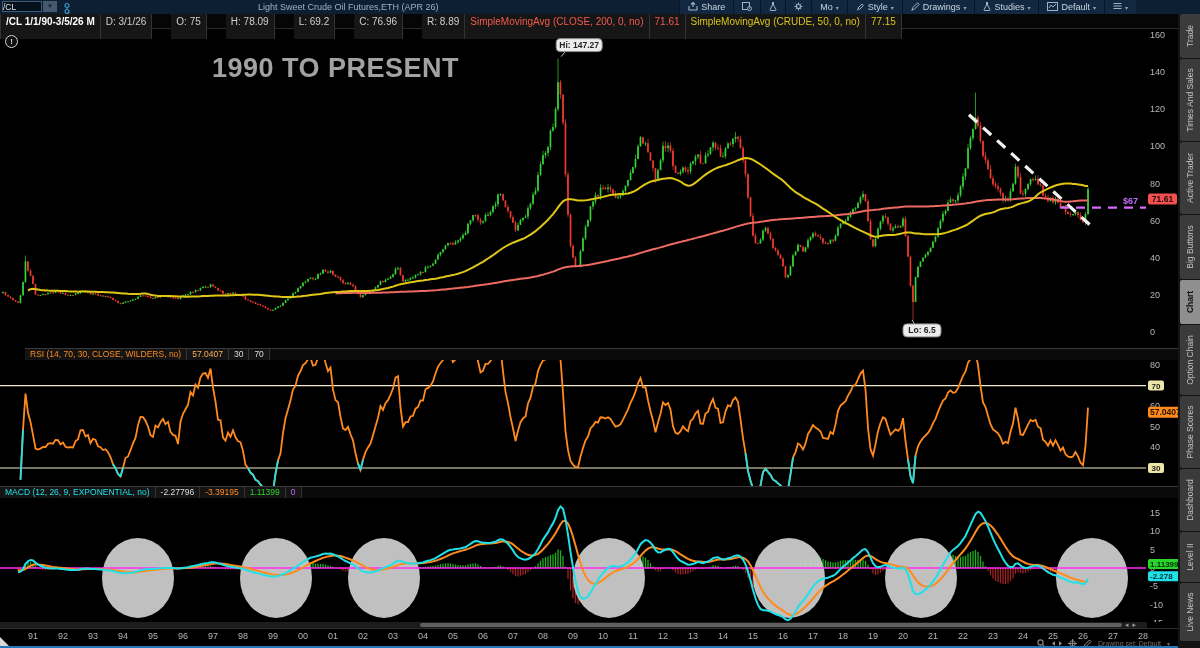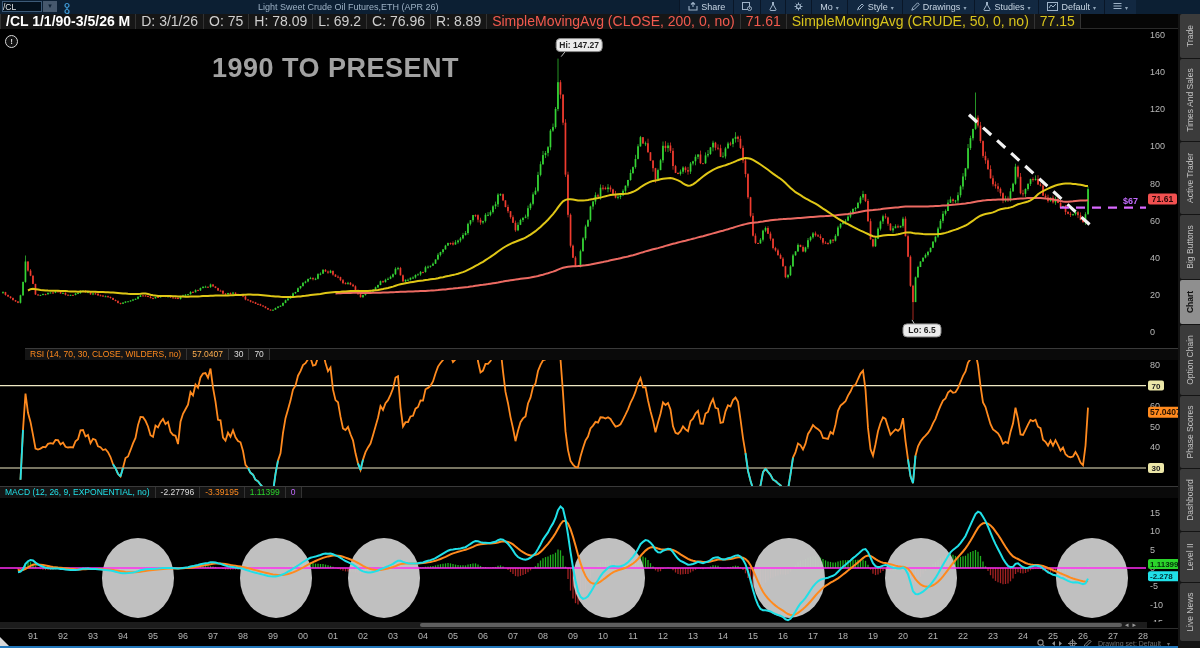--- a/index.html
+++ b/index.html
@@ -16,21 +16,21 @@
   .price{position:absolute;left:733px;top:0px;color:#2fe37c;font-size:11.5px;font-weight:bold;line-height:14px;}
   .chg{position:absolute;left:775px;top:1px;color:#27c96c;font-size:6.5px;line-height:6.5px;text-align:right;}
   .ba{position:absolute;left:808px;top:1px;color:#27c96c;font-size:6.5px;line-height:6.5px;}
   .tools{position:absolute;right:64px;top:0;height:14px;display:flex;}
   .tool{display:flex;align-items:center;gap:3px;padding:0 8px;border-left:1px solid #091627;background:#122841;
         color:#c7d5e3;font-size:9px;height:14px;}
   .tool .caret{font-size:6px;color:#8fa4b8;font-family:"DejaVu Sans",sans-serif;}
   
   .ohlcbar{position:absolute;left:0;top:14px;width:1200px;height:15px;background:#060606;display:flex;
            border-bottom:1px solid #2a2a2a;box-sizing:border-box;}
-  .cell{height:15px;line-height:15px;padding:0 5px;font-size:14px;color:#cfcfcf;background:#161616;
+  .cell{height:25px;line-height:15px;padding:0 5px;font-size:10px;color:#cfcfcf;background:#161616;
         border-right:1px solid #333;white-space:nowrap;}
   .cell.range{color:#fff;font-weight:bold;border-left:1px solid #333;}
   .cell.sma200l,.cell.sma200v{color:#f25a4e;}
   .cell.sma50l,.cell.sma50v{color:#d8c41c;}
   
   .panelsvg{position:absolute;left:0;display:block;}
   .main-chart{position:absolute;left:0;top:29px;width:1178px;height:319px;}
   .chart-title{position:absolute;left:212px;top:22px;color:#a2a2a2;font-size:27px;font-weight:bold;
                line-height:34px;letter-spacing:0.5px;text-shadow:1px 1px 0 #000;}
   .warn-icon{position:absolute;left:5px;top:6px;width:11px;height:11px;border:1.4px solid #d8d8d8;border-radius:50%;
@@ -144,21 +144,21 @@
           <span><svg width="9" height="8" viewBox="0 0 9 8">
               <path d="M0.5 1.5 H8.5 M0.5 4 H8.5 M0.5 6.5 H8.5" stroke="#9fb3c8" stroke-width="1.2"></path>
             </svg></span>
           <span class="caret">▾</span>
         </div>
       </div>
   </div>
 
   <div class="ohlcbar">
     <div class="cell range">/CL 1/1/90-3/5/26 M</div>
-    <div id="ohlcCells" style="display:flex;">
+    <div id="ohlcCells" style="display:flex;gap:19px;">
         <div class="cell">D: 3/1/26</div>
         <div class="cell">O: 75</div>
         <div class="cell">H: 78.09</div>
         <div class="cell">L: 69.2</div>
         <div class="cell">C: 76.96</div>
         <div class="cell">R: 8.89</div>
       </div>
     <div class="cell sma200l">SimpleMovingAvg (CLOSE, 200, 0, no)</div>
     <div class="cell sma200v">71.61</div>
     <div class="cell sma50l">SimpleMovingAvg (CRUDE, 50, 0, no)</div>

